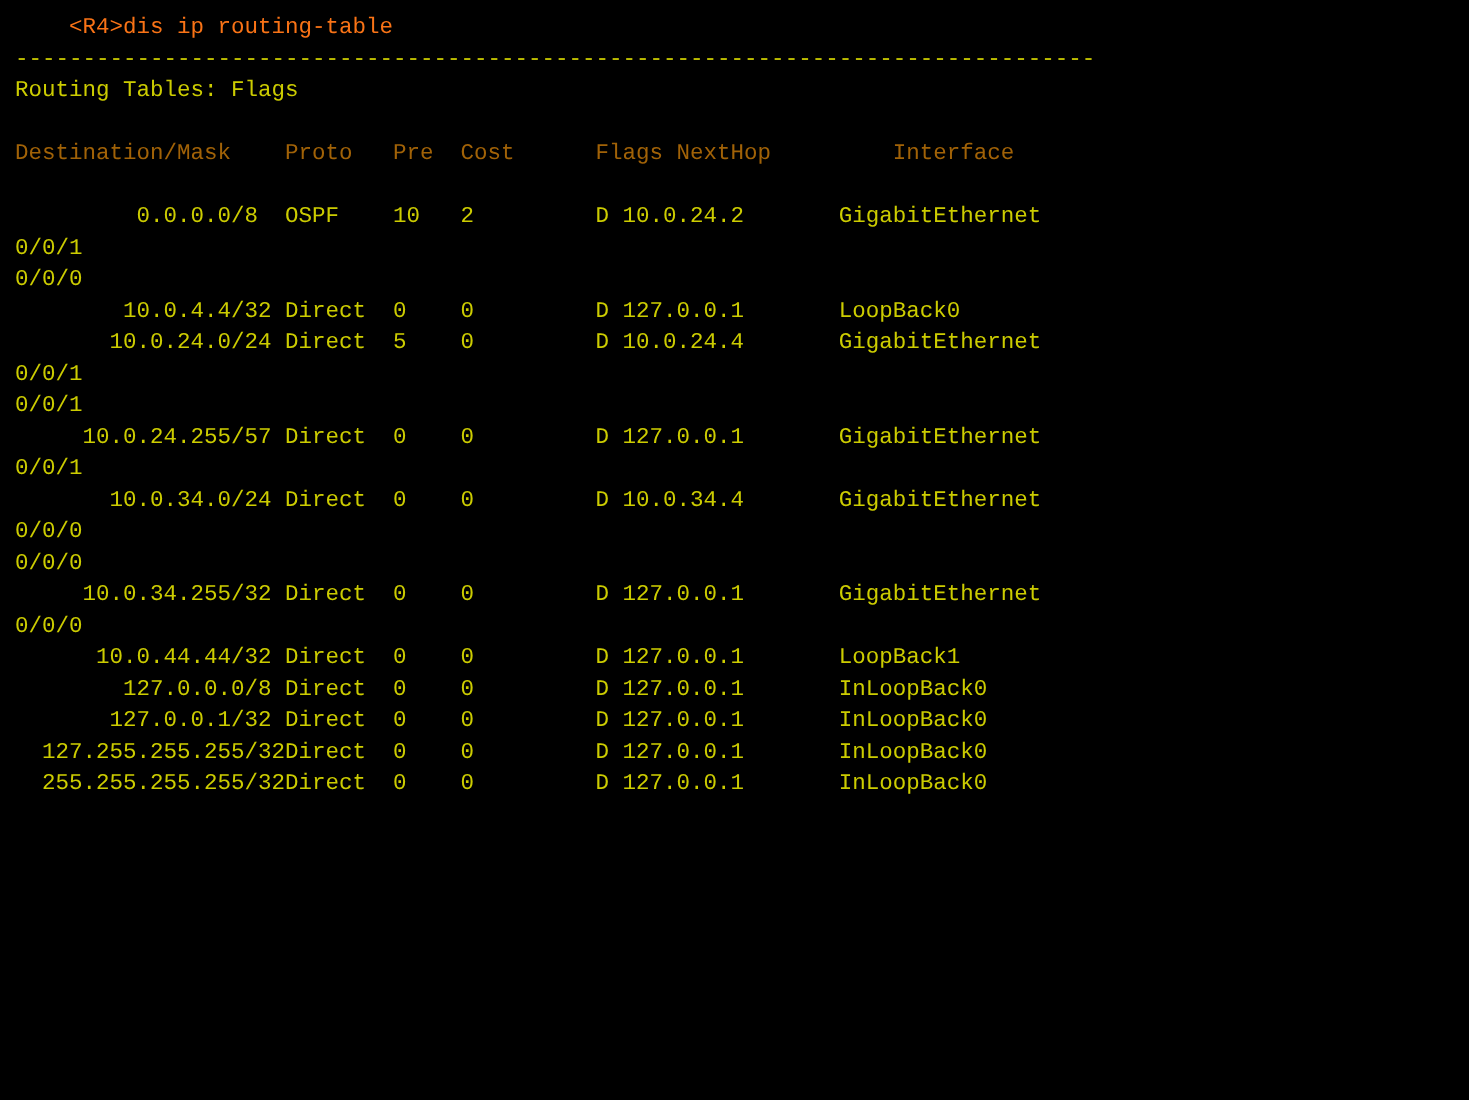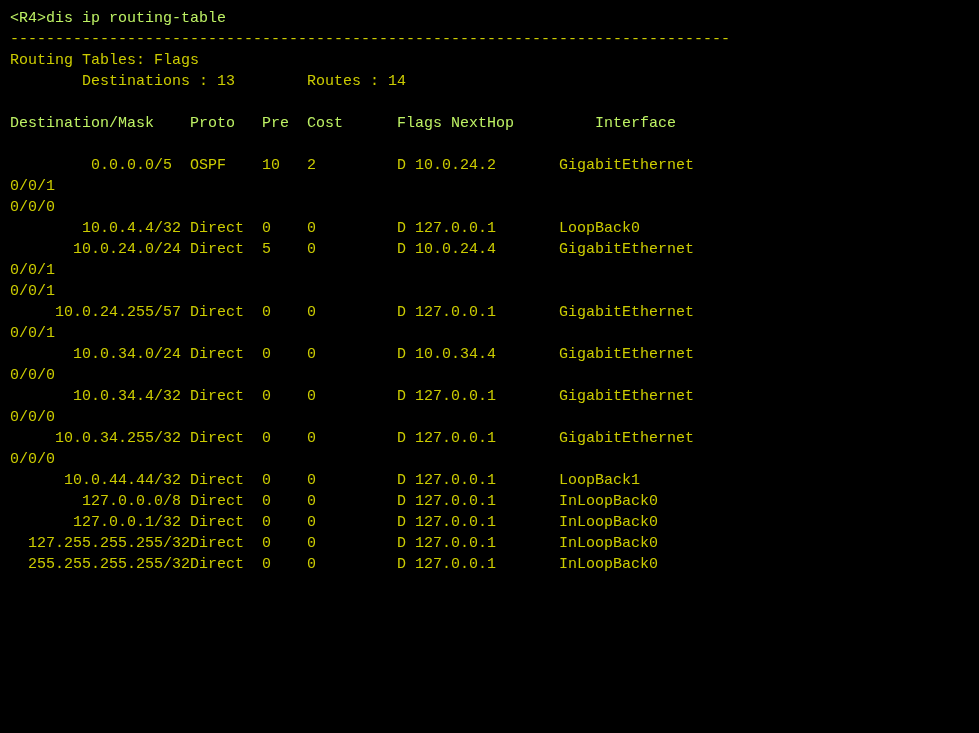--- a/index.html
+++ b/index.html
@@ -18,55 +18,54 @@
       padding: 8px 10px;
     }
     .terminal {
       width: 100%;
     }
     .line {
       white-space: pre;
       display: block;
     }
     .header-line {
-      color: #bef264;
+      color: #f97316;
+      margin-left: 36px;
     }
     .separator {
       color: #cccc00;
     }
     .col-header {
-      color: #bef264;
+      color: #a16207;
     }
   </style>
 </head>
 <body>
 
 <div class="terminal">
   <span class="line header-line">&lt;R4&gt;dis ip routing-table</span>
   <span class="line separator">--------------------------------------------------------------------------------</span>
   <span class="line">Routing Tables: Flags</span>
-  <span class="line"><span>        Destinations : 13</span>        <span>Routes : 14</span></span>
   <span class="line">&nbsp;</span>
   <span class="line col-header">Destination/Mask    Proto   Pre  Cost      Flags NextHop         Interface</span>
   <span class="line">&nbsp;</span>
 </div>
 
 <div id="routing-table">
-    <span class="line">         0.0.0.0/5  OSPF    10   2         D 10.0.24.2       GigabitEthernet</span>
+    <span class="line">         0.0.0.0/8  OSPF    10   2         D 10.0.24.2       GigabitEthernet</span>
     <span class="line">0/0/1</span>
     <span class="line">0/0/0</span>
     <span class="line">        10.0.4.4/32 Direct  0    0         D 127.0.0.1       LoopBack0</span>
     <span class="line">       10.0.24.0/24 Direct  5    0         D 10.0.24.4       GigabitEthernet</span>
     <span class="line">0/0/1</span>
     <span class="line">0/0/1</span>
     <span class="line">     10.0.24.255/57 Direct  0    0         D 127.0.0.1       GigabitEthernet</span>
     <span class="line">0/0/1</span>
     <span class="line">       10.0.34.0/24 Direct  0    0         D 10.0.34.4       GigabitEthernet</span>
     <span class="line">0/0/0</span>
-    <span class="line">       10.0.34.4/32 Direct  0    0         D 127.0.0.1       GigabitEthernet</span>
     <span class="line">0/0/0</span>
     <span class="line">     10.0.34.255/32 Direct  0    0         D 127.0.0.1       GigabitEthernet</span>
     <span class="line">0/0/0</span>
     <span class="line">      10.0.44.44/32 Direct  0    0         D 127.0.0.1       LoopBack1</span>
     <span class="line">        127.0.0.0/8 Direct  0    0         D 127.0.0.1       InLoopBack0</span>
     <span class="line">       127.0.0.1/32 Direct  0    0         D 127.0.0.1       InLoopBack0</span>
     <span class="line">  127.255.255.255/32Direct  0    0         D 127.0.0.1       InLoopBack0</span>
     <span class="line">  255.255.255.255/32Direct  0    0         D 127.0.0.1       InLoopBack0</span>
   </div>
 

